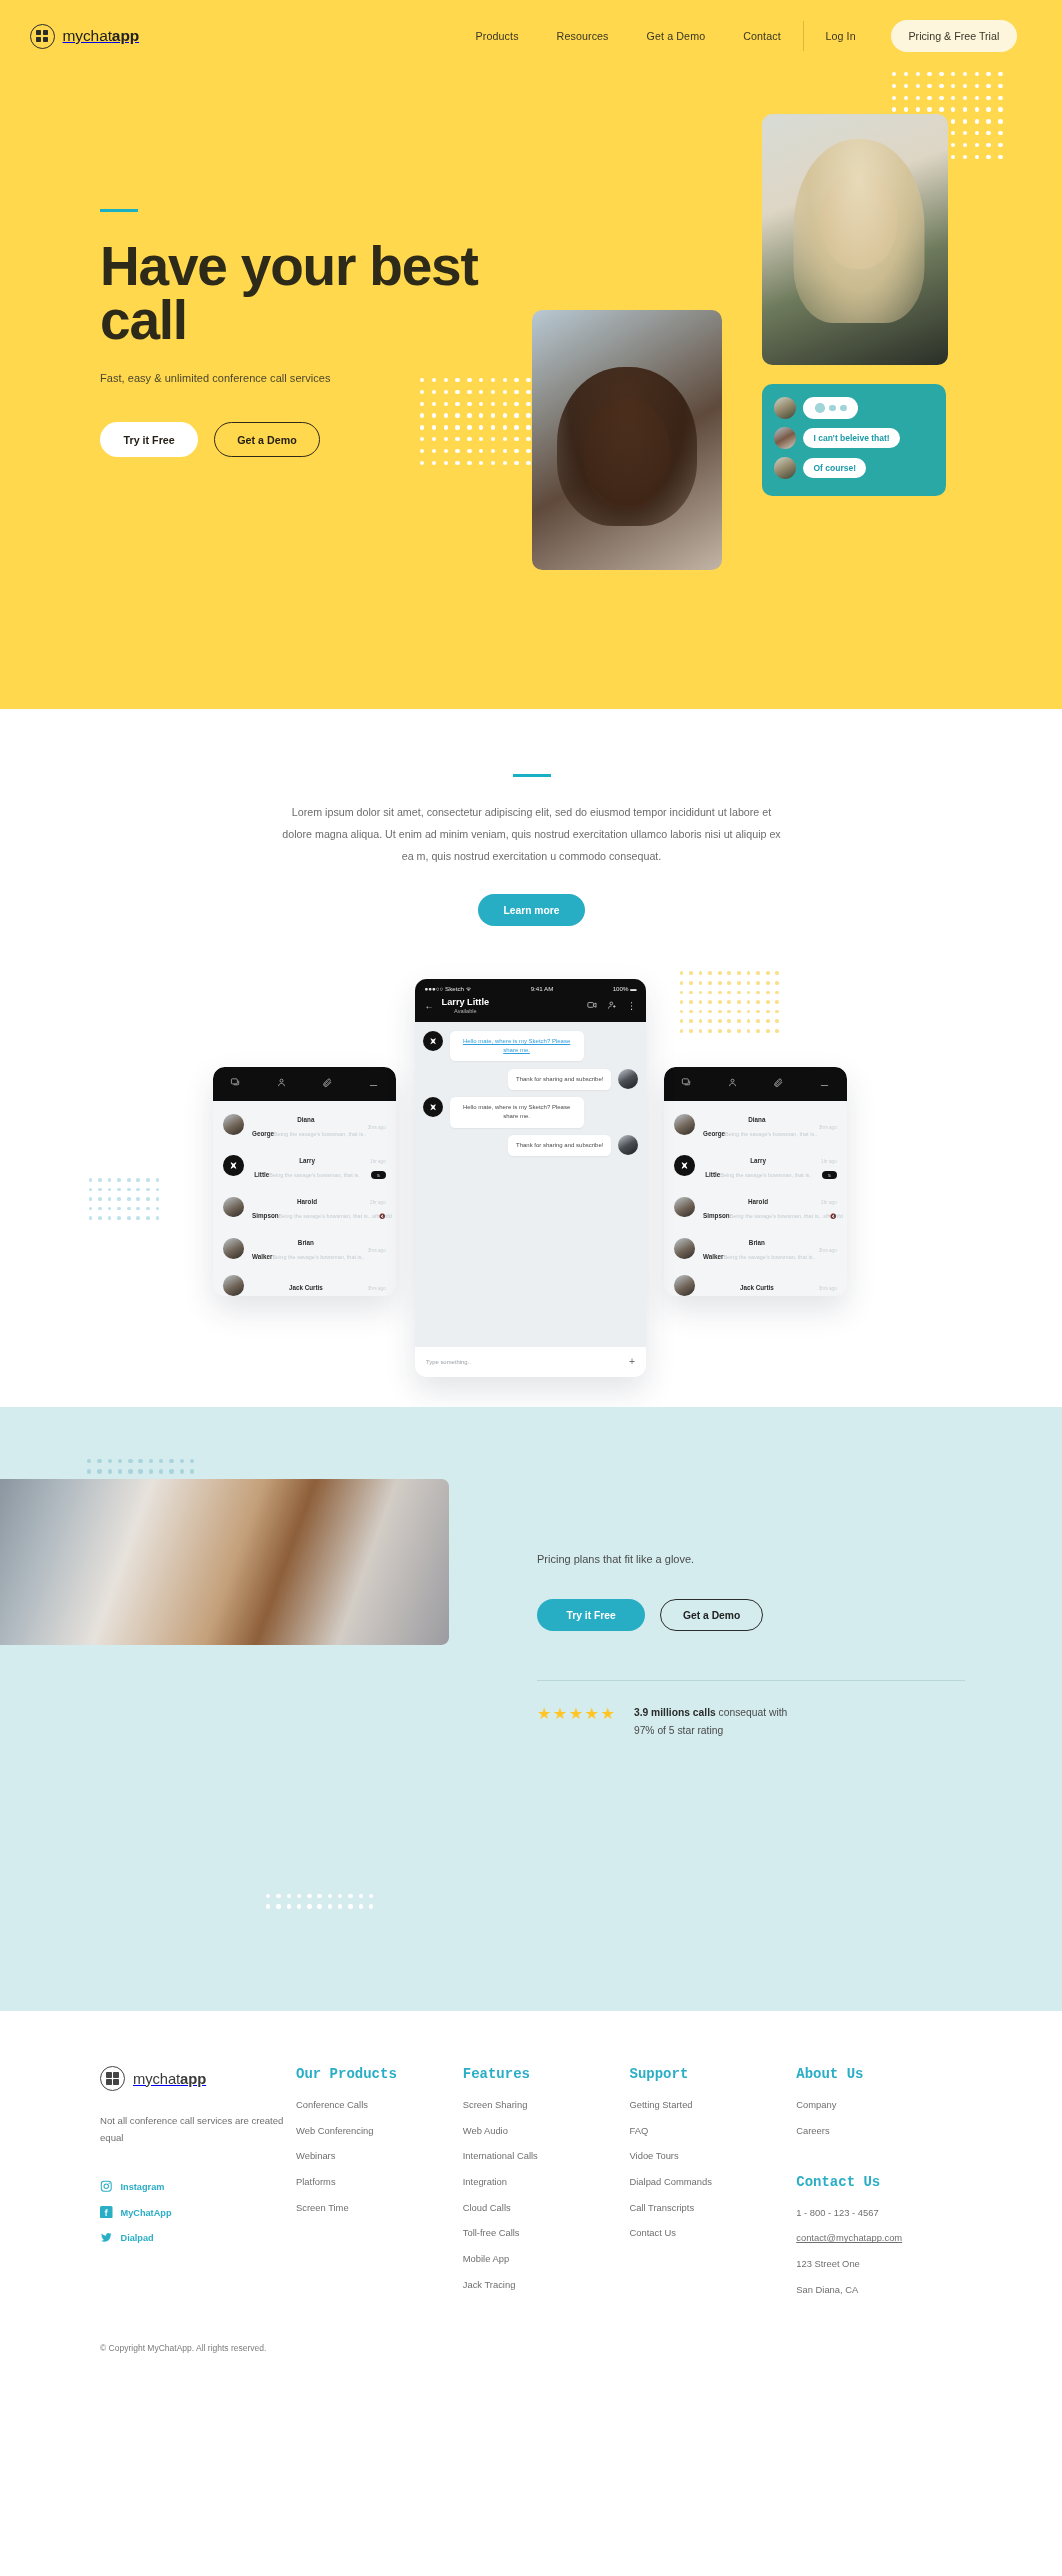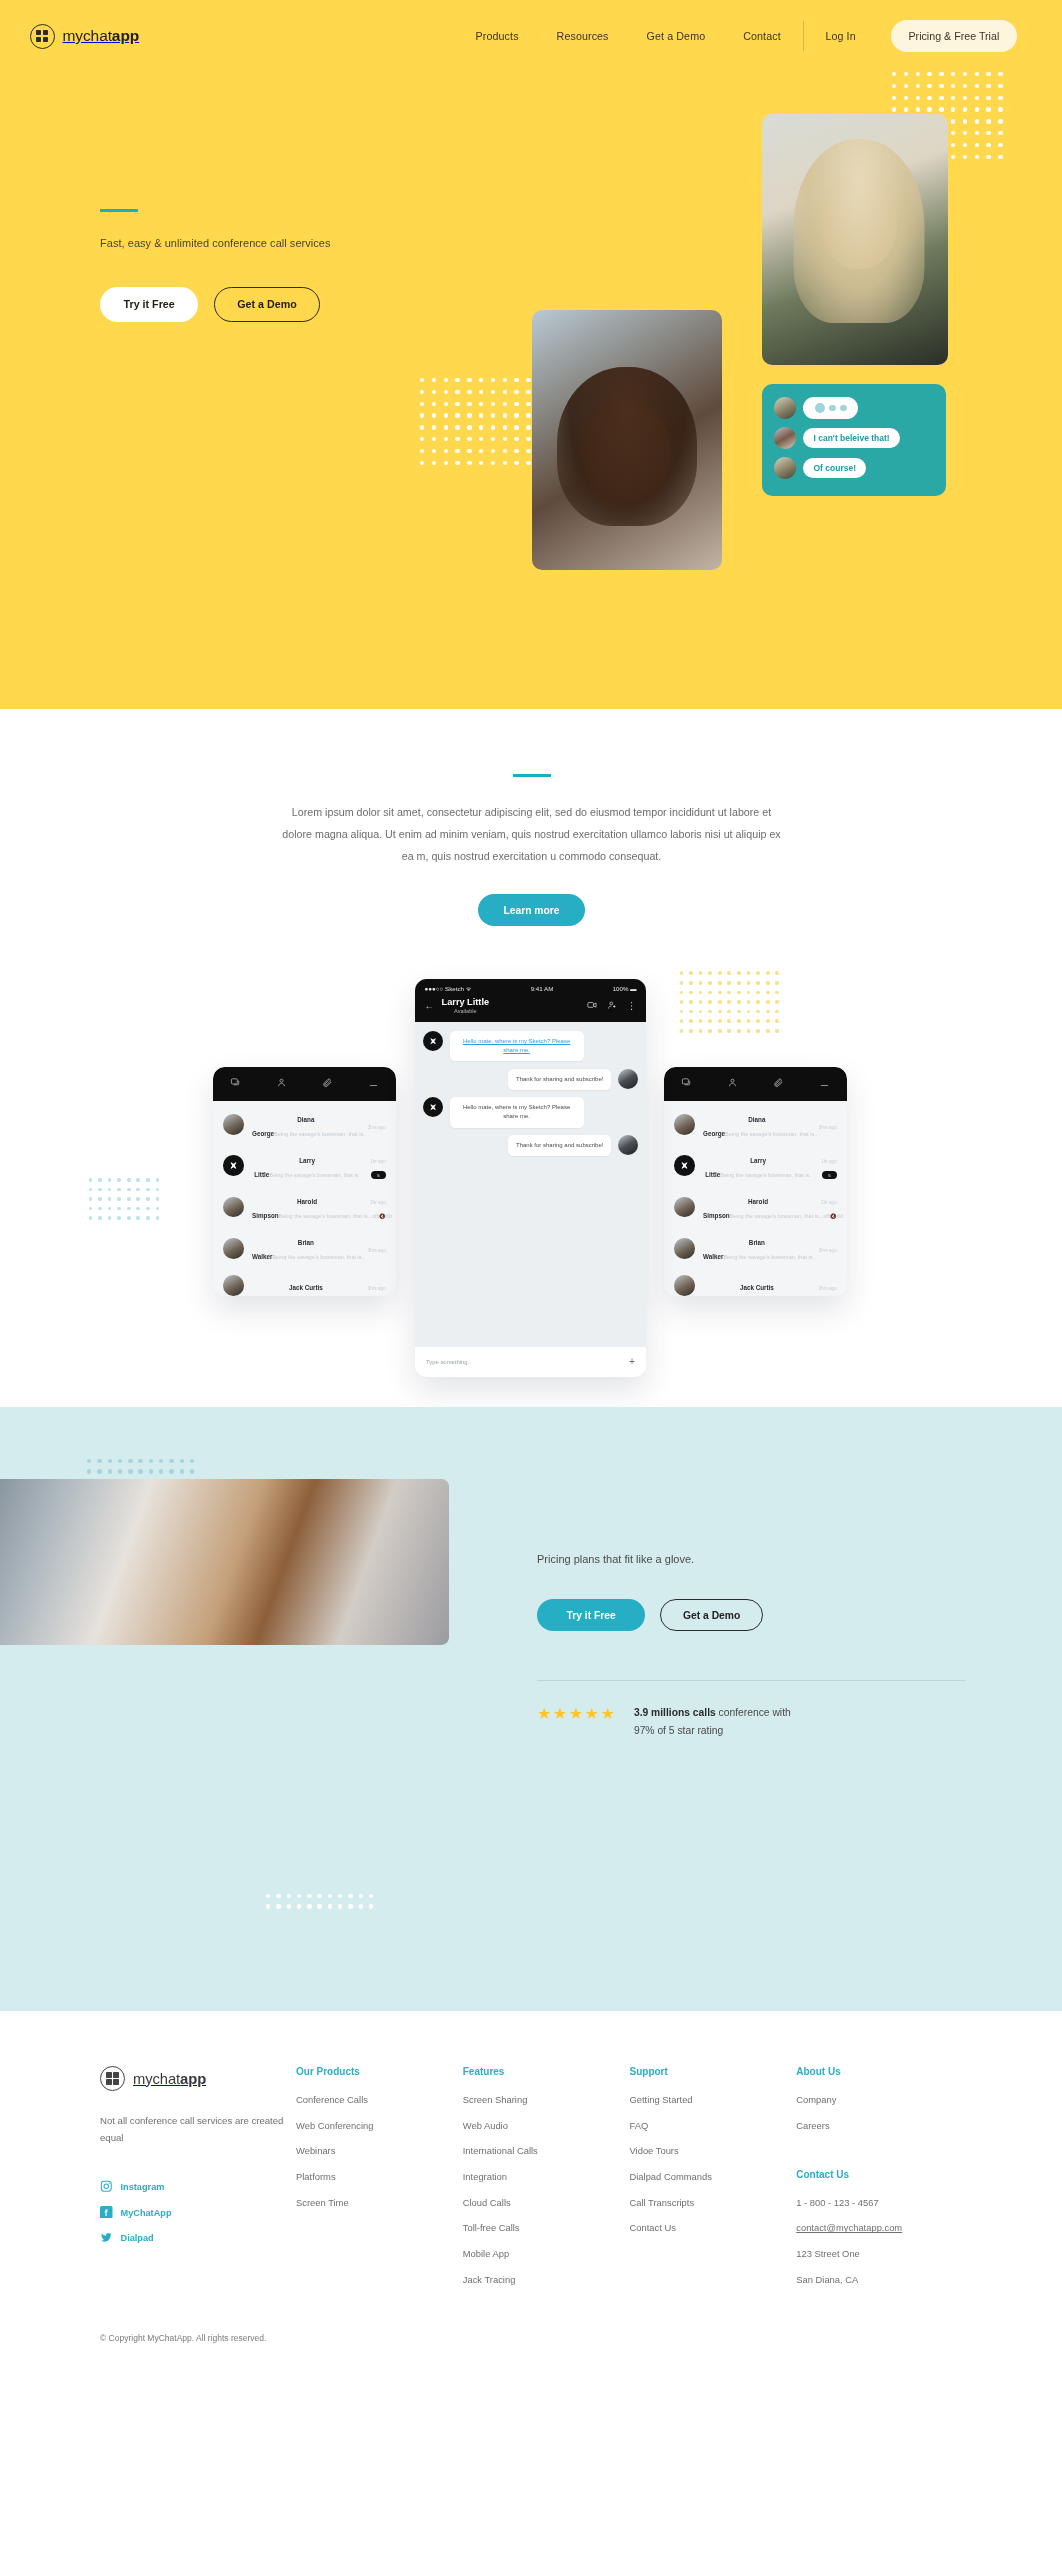--- a/index.html
+++ b/index.html
@@ -234,21 +234,21 @@
   .fbrand { display:flex; align-items:center; gap:8px; }
   .fbrand .brand-mark { border-color:#444; }
   .fbrand .brand-grid i { background:#444; }
   .fbrand-text { font-size:14.8px; color:#3a3a3a; letter-spacing:-0.1px; }
   .fbrand-text b { font-weight:700; }
   .ftag { margin-top:20.7px; font-size:9.6px; line-height:1.8; color:#6f6f6f; }
   .socials { margin-top:34px; display:flex; flex-direction:column; gap:11px; }
   .social { display:flex; align-items:center; gap:8px; text-decoration:none; color:#2aaec6; font-size:9.2px; font-weight:600; }
   .fcols { display:flex; flex:1; gap:0; }
   .fcol { flex:1; }
-  .fcol h4 { color:#2aaec6; font-size:10px; font-weight:700; margin-bottom:16px; }
+  .fcol h4 { color:#2aaec6; font-size:14px; font-weight:700; margin-bottom:16px;font-family:Liberation Mono, monospace; }
   .fcol h4.mt { margin-top:37px; }
   .fcol a, .fcol span.fl {
     display:block; font-size:9.4px; color:#6f6f6f; text-decoration:none;
     margin-bottom:12.5px; line-height:1.4;
   }
   .fcol a.ul { text-decoration:underline; }
   .copyright { margin-top:35px; padding:0 100px; font-size:8.5px; color:#7b7b7b; }
 </style>
 </head>
 <body>
@@ -275,20 +275,21 @@
         <a class="nav-link" href="#">Get a Demo</a>
         <a class="nav-link" href="#">Contact</a>
         <span class="nav-sep"></span>
         <a class="nav-link" href="#">Log In</a>
         <button class="nav-cta">Pricing &amp; Free Trial</button>
       </div>
     </nav>
 
     <div class="hero-inner">
       <div class="accent-bar"></div>
+      <h1 class="hero-h1">Have your best call</h1>
       <p class="hero-sub">Fast, easy &amp; unlimited conference call services</p>
       <div class="hero-btns">
         <button class="btn btn-white">Try it Free</button>
         <button class="btn btn-outline-dark">Get a Demo</button>
       </div>
     </div>
 
     <div class="hero-art">
       <div class="dots" id="dots-topright" style="left: 375px; top: -68px; grid-template-columns: repeat(10, 11.8px); grid-auto-rows: 11.8px;">
           <i style="width: 4.4px; height: 4.4px; background: rgb(255, 255, 255);"></i>
@@ -868,21 +869,21 @@
     <div class="sec3-right">
       <p class="sub">Pricing plans that fit like a glove.</p>
       <div class="sec3-btns">
         <button class="btn-teal2">Try it Free</button>
         <button class="btn-outline2">Get a Demo</button>
       </div>
       <div class="divider"></div>
       <div class="rating">
         <span class="stars">★★★★★</span>
         <span class="rating-txt">
-          <b>3.9 millions calls</b><span> conference with</span><br>
+          <b>3.9 millions calls</b><span> consequat with</span><br>
           <span>97% of 5 star rating</span>
         </span>
       </div>
     </div>
   </section>
 
   <footer class="footer">
     <div class="fwrap">
       <div class="fcol-brand">
         <a class="fbrand" href="#">

